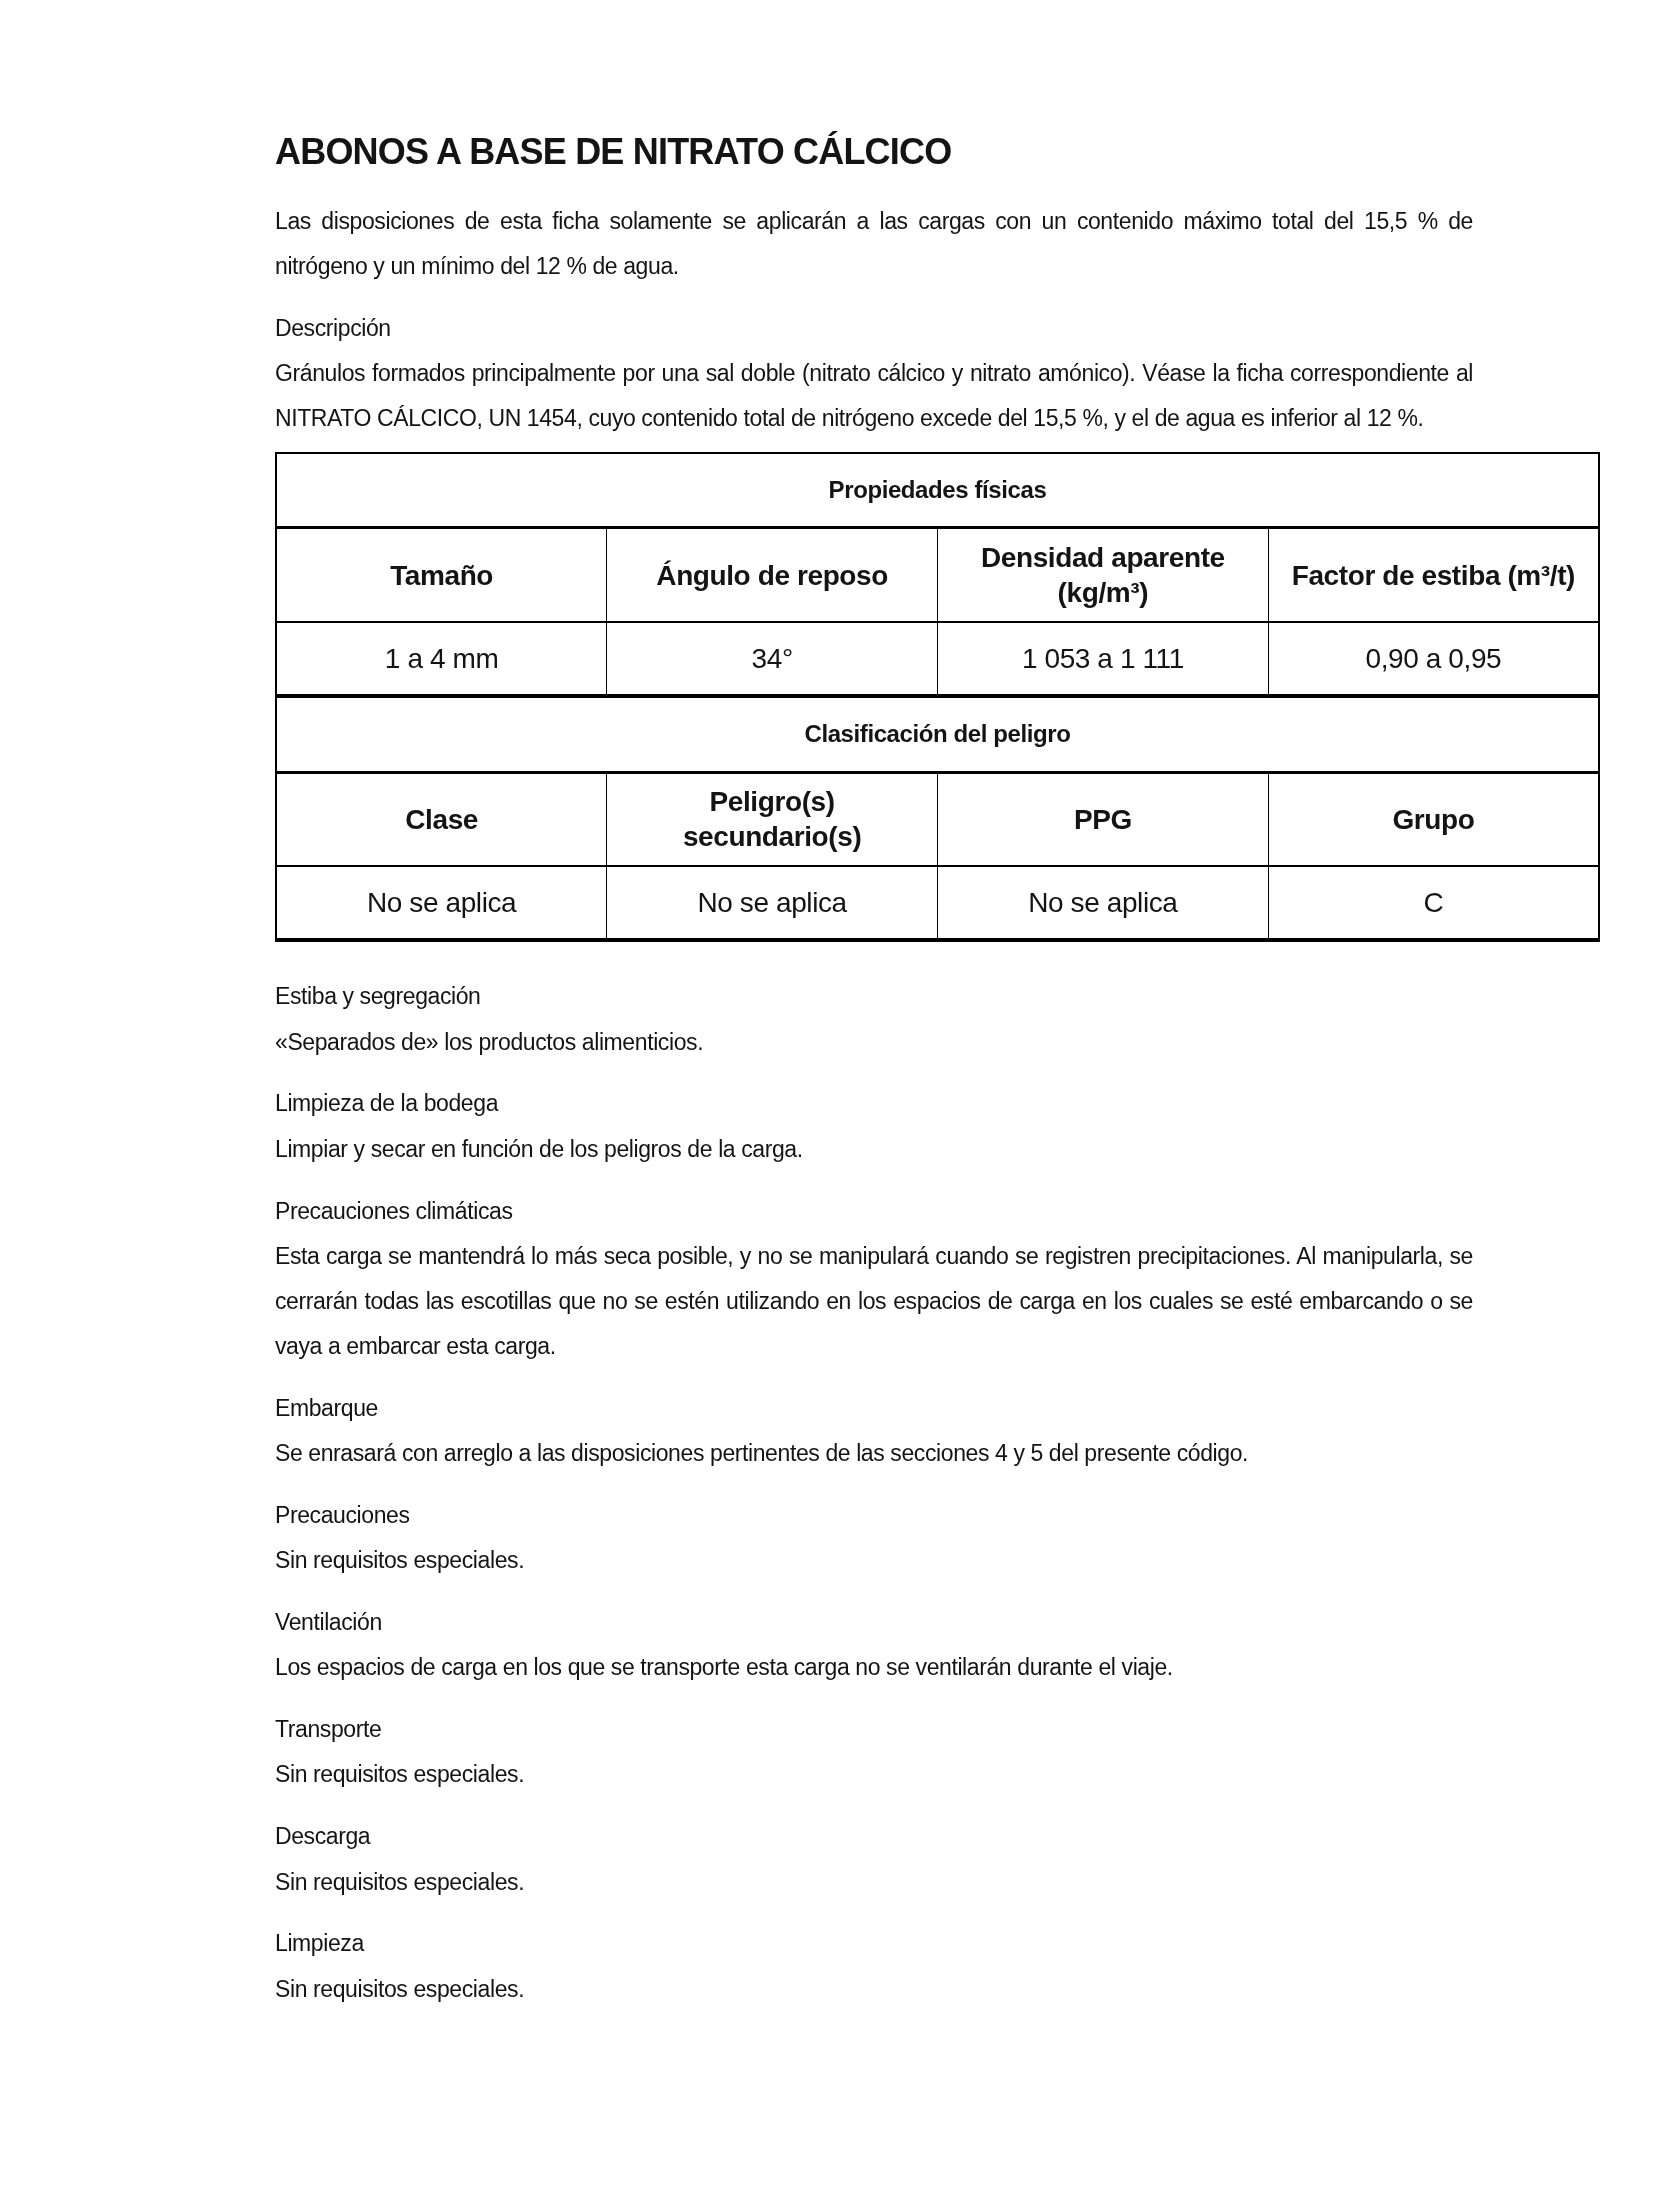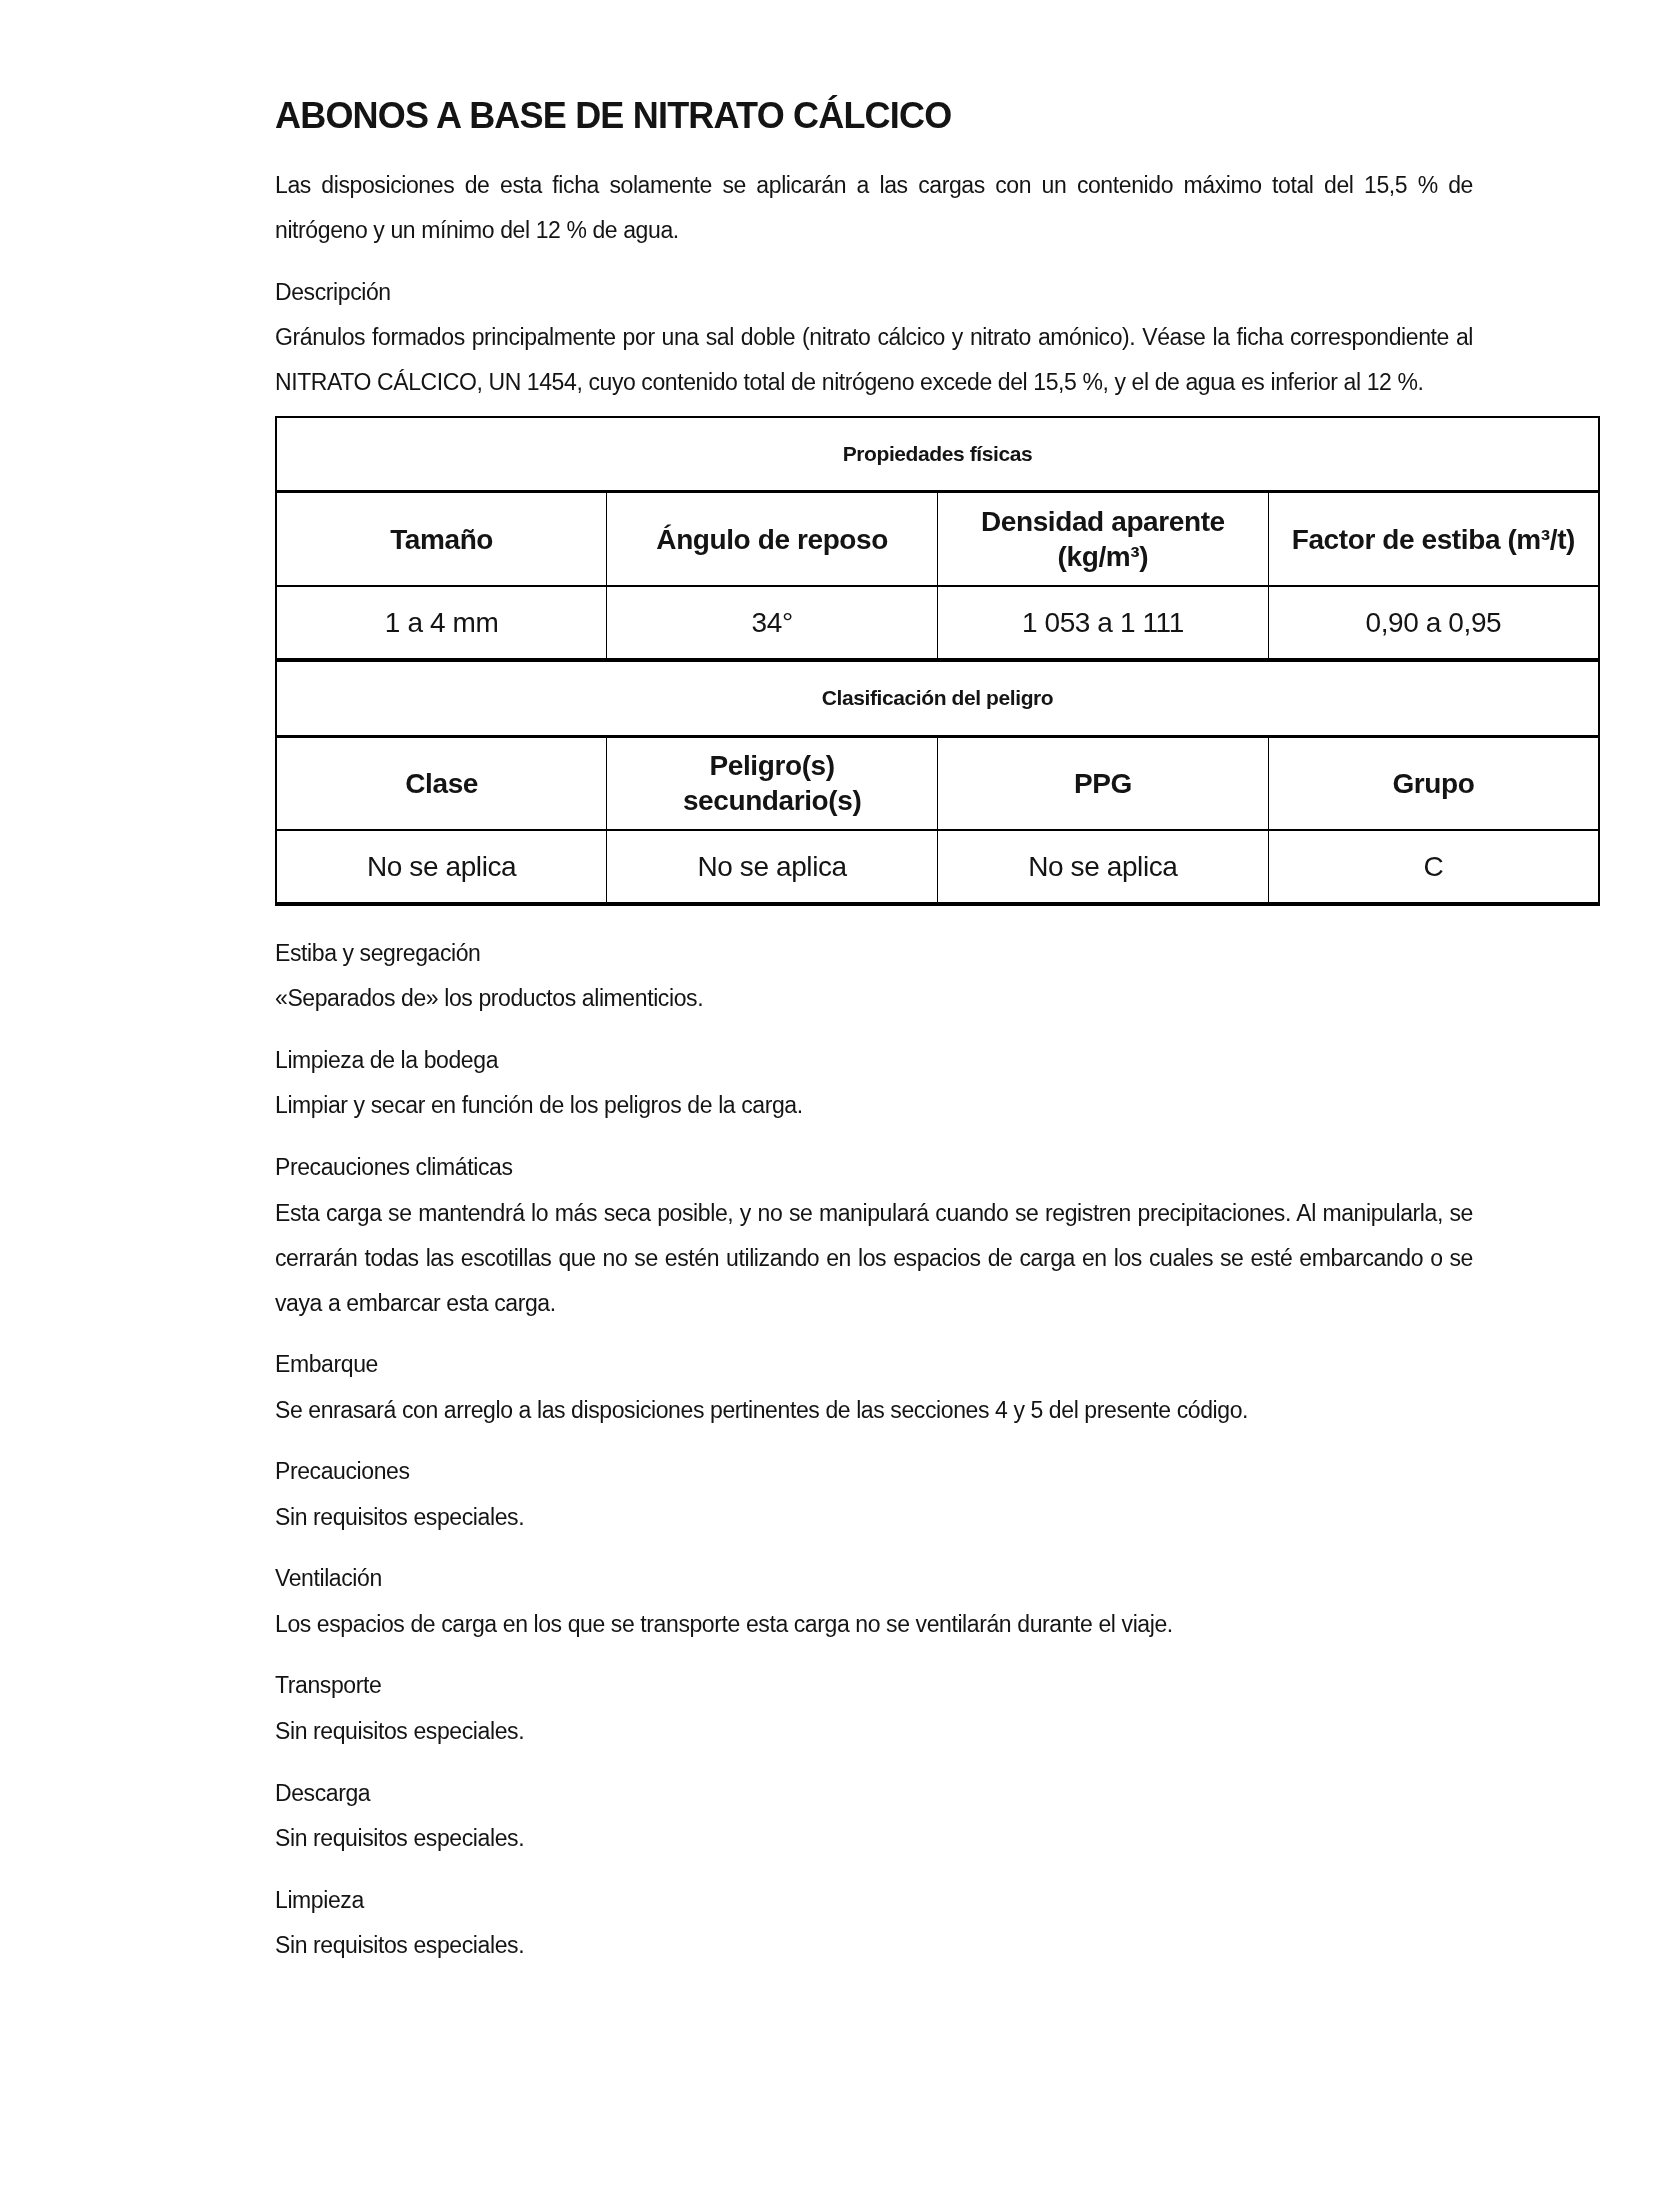--- a/index.html
+++ b/index.html
@@ -15,20 +15,21 @@
     color: #141414;
   }
   .page {
     box-sizing: border-box;
     padding: 96px 0 0 275px;
     width: 1673px;
     height: 2194px;
   }
   .content {
     width: 1198px;
+    margin-top: 36px;
   }
   .doc-title {
     font-size: 36px;
     font-weight: bold;
     letter-spacing: -0.8px;
     line-height: 40px;
     margin: 0 0 27px 0;
   }
   p.body-text {
     font-size: 23px;
@@ -58,21 +59,21 @@
     vertical-align: middle;
     font-size: 28px;
     letter-spacing: -0.4px;
     padding: 4.7px 14.2px;
   }
   .char-table { border: 2.4px solid #000; }
   tr.caption-row td {
     border-left: none;
     border-right: none;
     font-weight: bold;
-    font-size: 21px;
+    font-size: 24px;
     height: 63px;
     border-bottom: 3.2px solid #000;
   }
   tr.header-row td {
     font-weight: bold;
     height: 82px;
     border-bottom: 2.4px solid #000;
     line-height: 35px;
   }
   tr.value-row td {

